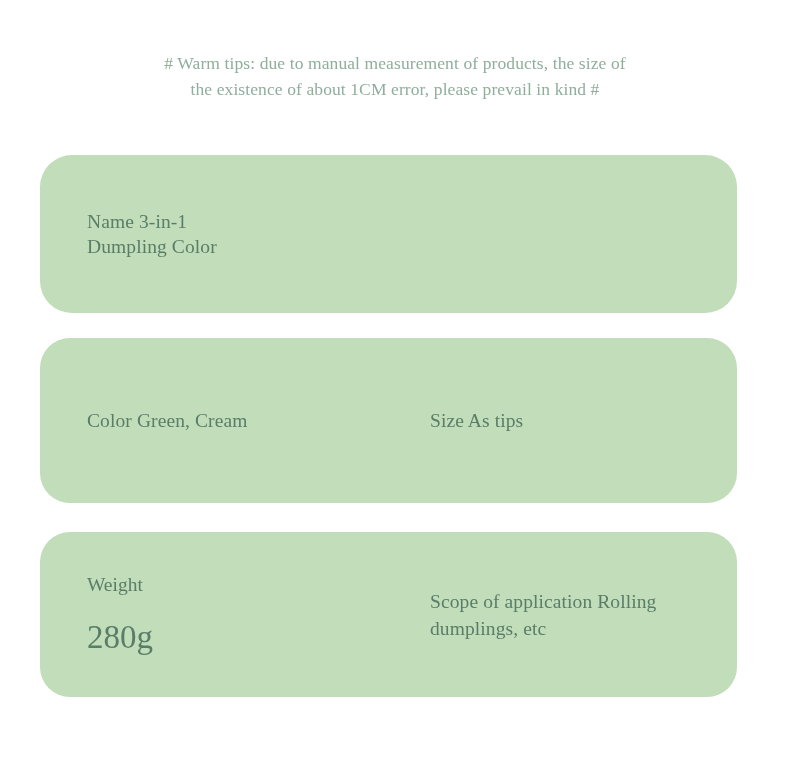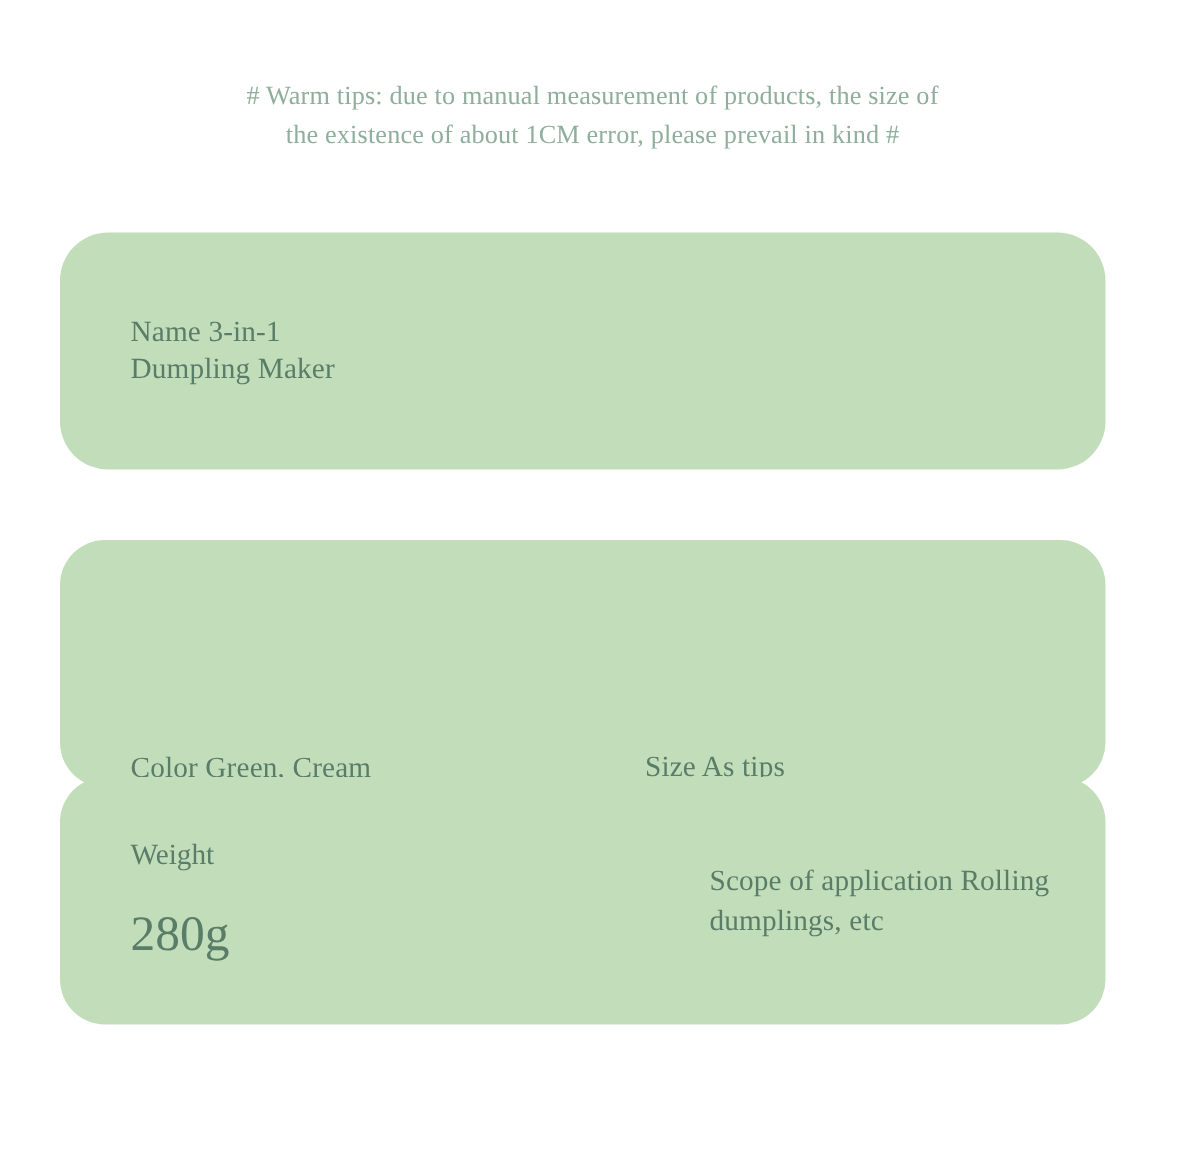--- a/index.html
+++ b/index.html
@@ -43,22 +43,22 @@
     left: 40px;
     width: 697px;
     background: #c2ddba;
     border-radius: 30px;
     box-sizing: border-box;
     display: flex;
     flex-direction: row;
     align-items: stretch;
   }
   #card-0 { top: 155px;  height: 158px; border-radius: 32px; }
-  #card-1 { top: 360px;  height: 165px; align-items: flex-end; }
-  #card-2 { top: 518px;  height: 165px; gap: 43px; }
+  #card-1 { top: 338px;  height: 165px; }
+  #card-2 { top: 532px;  height: 165px; }
 
   .card-col {
     display: flex;
     flex-direction: column;
     justify-content: center;
     box-sizing: border-box;
   }
   .col-left {
     width: 390px;
     padding-left: 47px;
@@ -106,21 +106,21 @@
 
   <div class="warm-tips">
     <span class="tip-line"># Warm tips: due to manual measurement of products, the size of</span>
     <span class="tip-line">the existence of about 1CM error, please prevail in kind #</span>
   </div>
 
   <div class="card" id="card-0">
     <div class="card-col col-left">
       <div class="spec-text">
         <span class="spec-line">Name 3-in-1</span>
-        <span class="spec-line">Dumpling Maker</span>
+        <span class="spec-line">Dumpling Color</span>
       </div>
     </div>
   </div>
 
   <div class="card" id="card-1">
     <div class="card-col col-left">
       <div class="spec-text">
         <span class="spec-line">Color Green, Cream</span>
       </div>
     </div>

